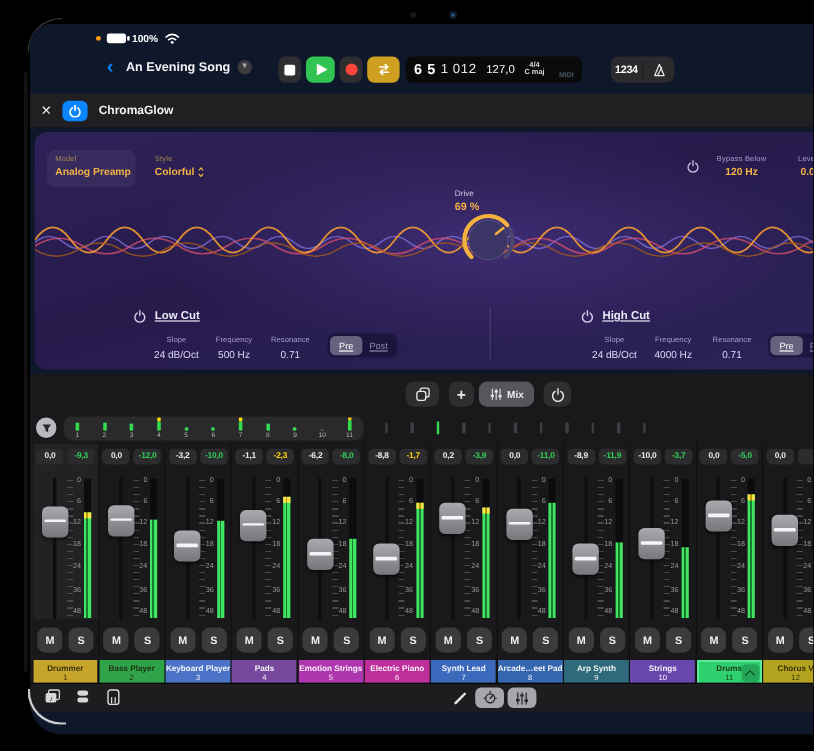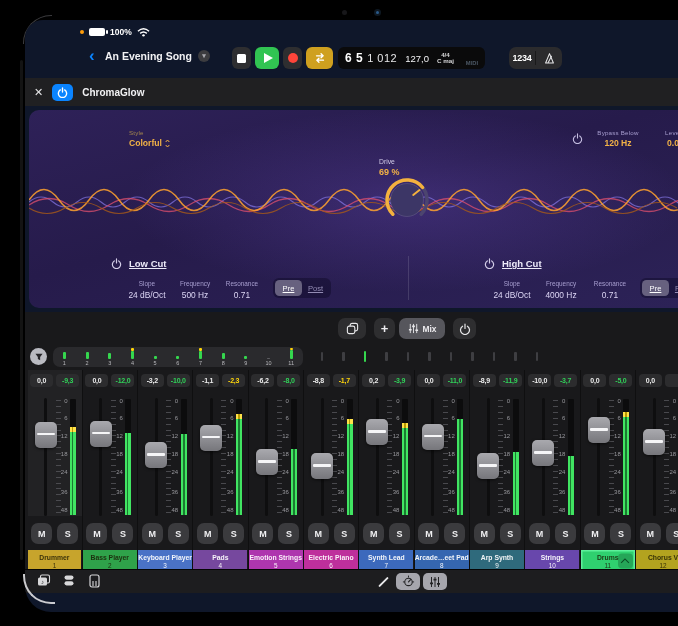--- a/index.html
+++ b/index.html
@@ -230,20 +230,29 @@
     </div>
 
     <div class="panel">
       <svg class="waves" viewBox="0 0 649 70">
         <path d="M0 34 q12 -10 24 0 t24 0 t24 0 t24 0 t24 0 t24 0 t24 0 t24 0 t24 0 t24 0 t24 0 t24 0 t24 0 t24 0 t24 0 t24 0 t24 0 t24 0 t24 0 t24 0 t24 0 t24 0 t24 0 t24 0 t24 0 t24 0 t24 0 t24 0" fill="none" stroke="#8677e8" stroke-width="1.2" opacity=".7"></path>
         <path d="M0 37 q20 -13 40 0 t40 0 t40 0 t40 0 t40 0 t40 0 t40 0 t40 0 t40 0 t40 0 t40 0 t40 0 t40 0 t40 0 t40 0 t40 0 t40 0" fill="none" stroke="#e0506e" stroke-width="1.3" opacity=".75"></path>
         <path d="M0 32 q15 -21 30 0 t30 0 t30 0 t30 0 t30 0 t30 0 t30 0 t30 0 t30 0 t30 0 t30 0 t30 0 t30 0 t30 0 t30 0 t30 0 t30 0 t30 0 t30 0 t30 0 t30 0 t30 0" fill="none" stroke="#ffa22e" stroke-width="1.5" opacity=".85"></path>
         <path d="M0 40 q18 11 36 0 t36 0 t36 0 t36 0 t36 0 t36 0 t36 0 t36 0 t36 0 t36 0 t36 0 t36 0 t36 0 t36 0 t36 0 t36 0 t36 0 t36 0" fill="none" stroke="#a85a18" stroke-width="1.2" opacity=".8"></path>
       </svg>
 
+      <div class="pbox">
+        <div class="plabel">Model</div>
+        <div class="pvalue">
+            <span>Analog Preamp</span>
+          <svg width="5" height="9" viewBox="0 0 5 9">
+            <path d="M.7 3 L2.5 1 L4.3 3 M.7 6 L2.5 8 L4.3 6" fill="none" stroke="#f2b246" stroke-width="1"></path>
+          </svg>
+        </div>
+      </div>
       <div class="style-box">
         <div class="plabel">Style</div>
         <div class="pvalue">
             <span>Colorful</span>
           <svg width="5" height="9" viewBox="0 0 5 9">
             <path d="M.7 3 L2.5 1 L4.3 3 M.7 6 L2.5 8 L4.3 6" fill="none" stroke="#f2b246" stroke-width="1"></path>
           </svg>
         </div>
       </div>
 

